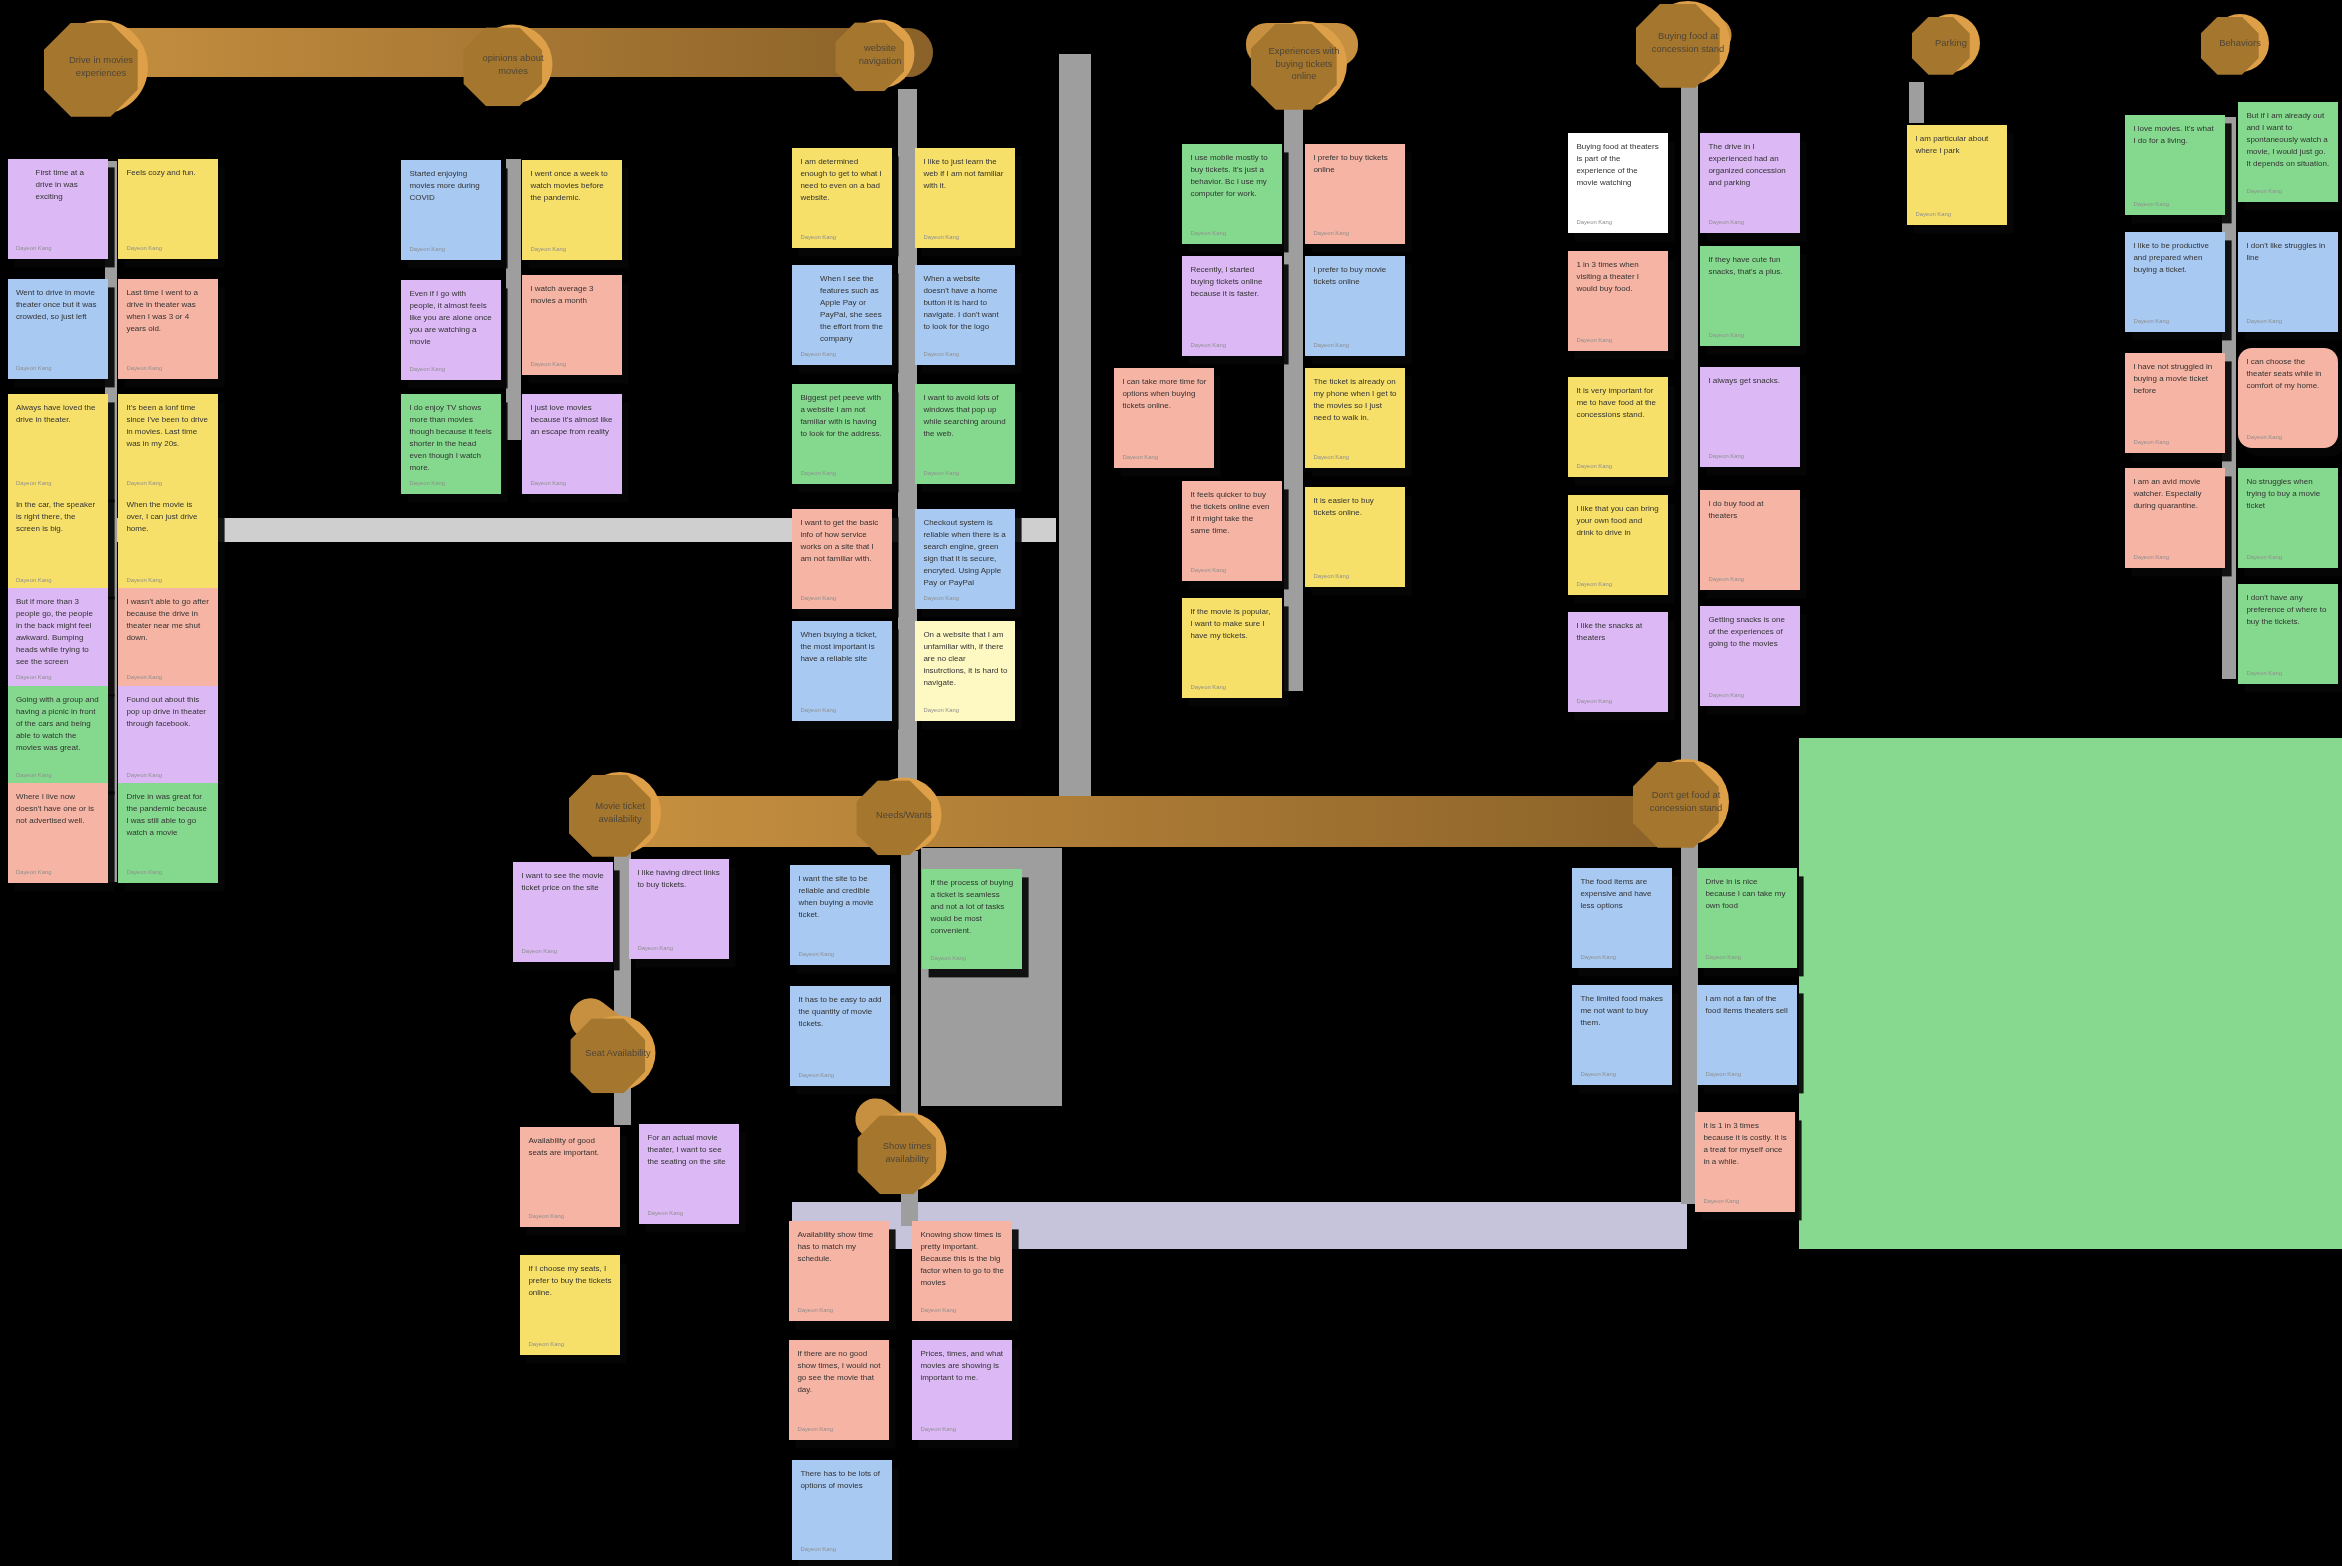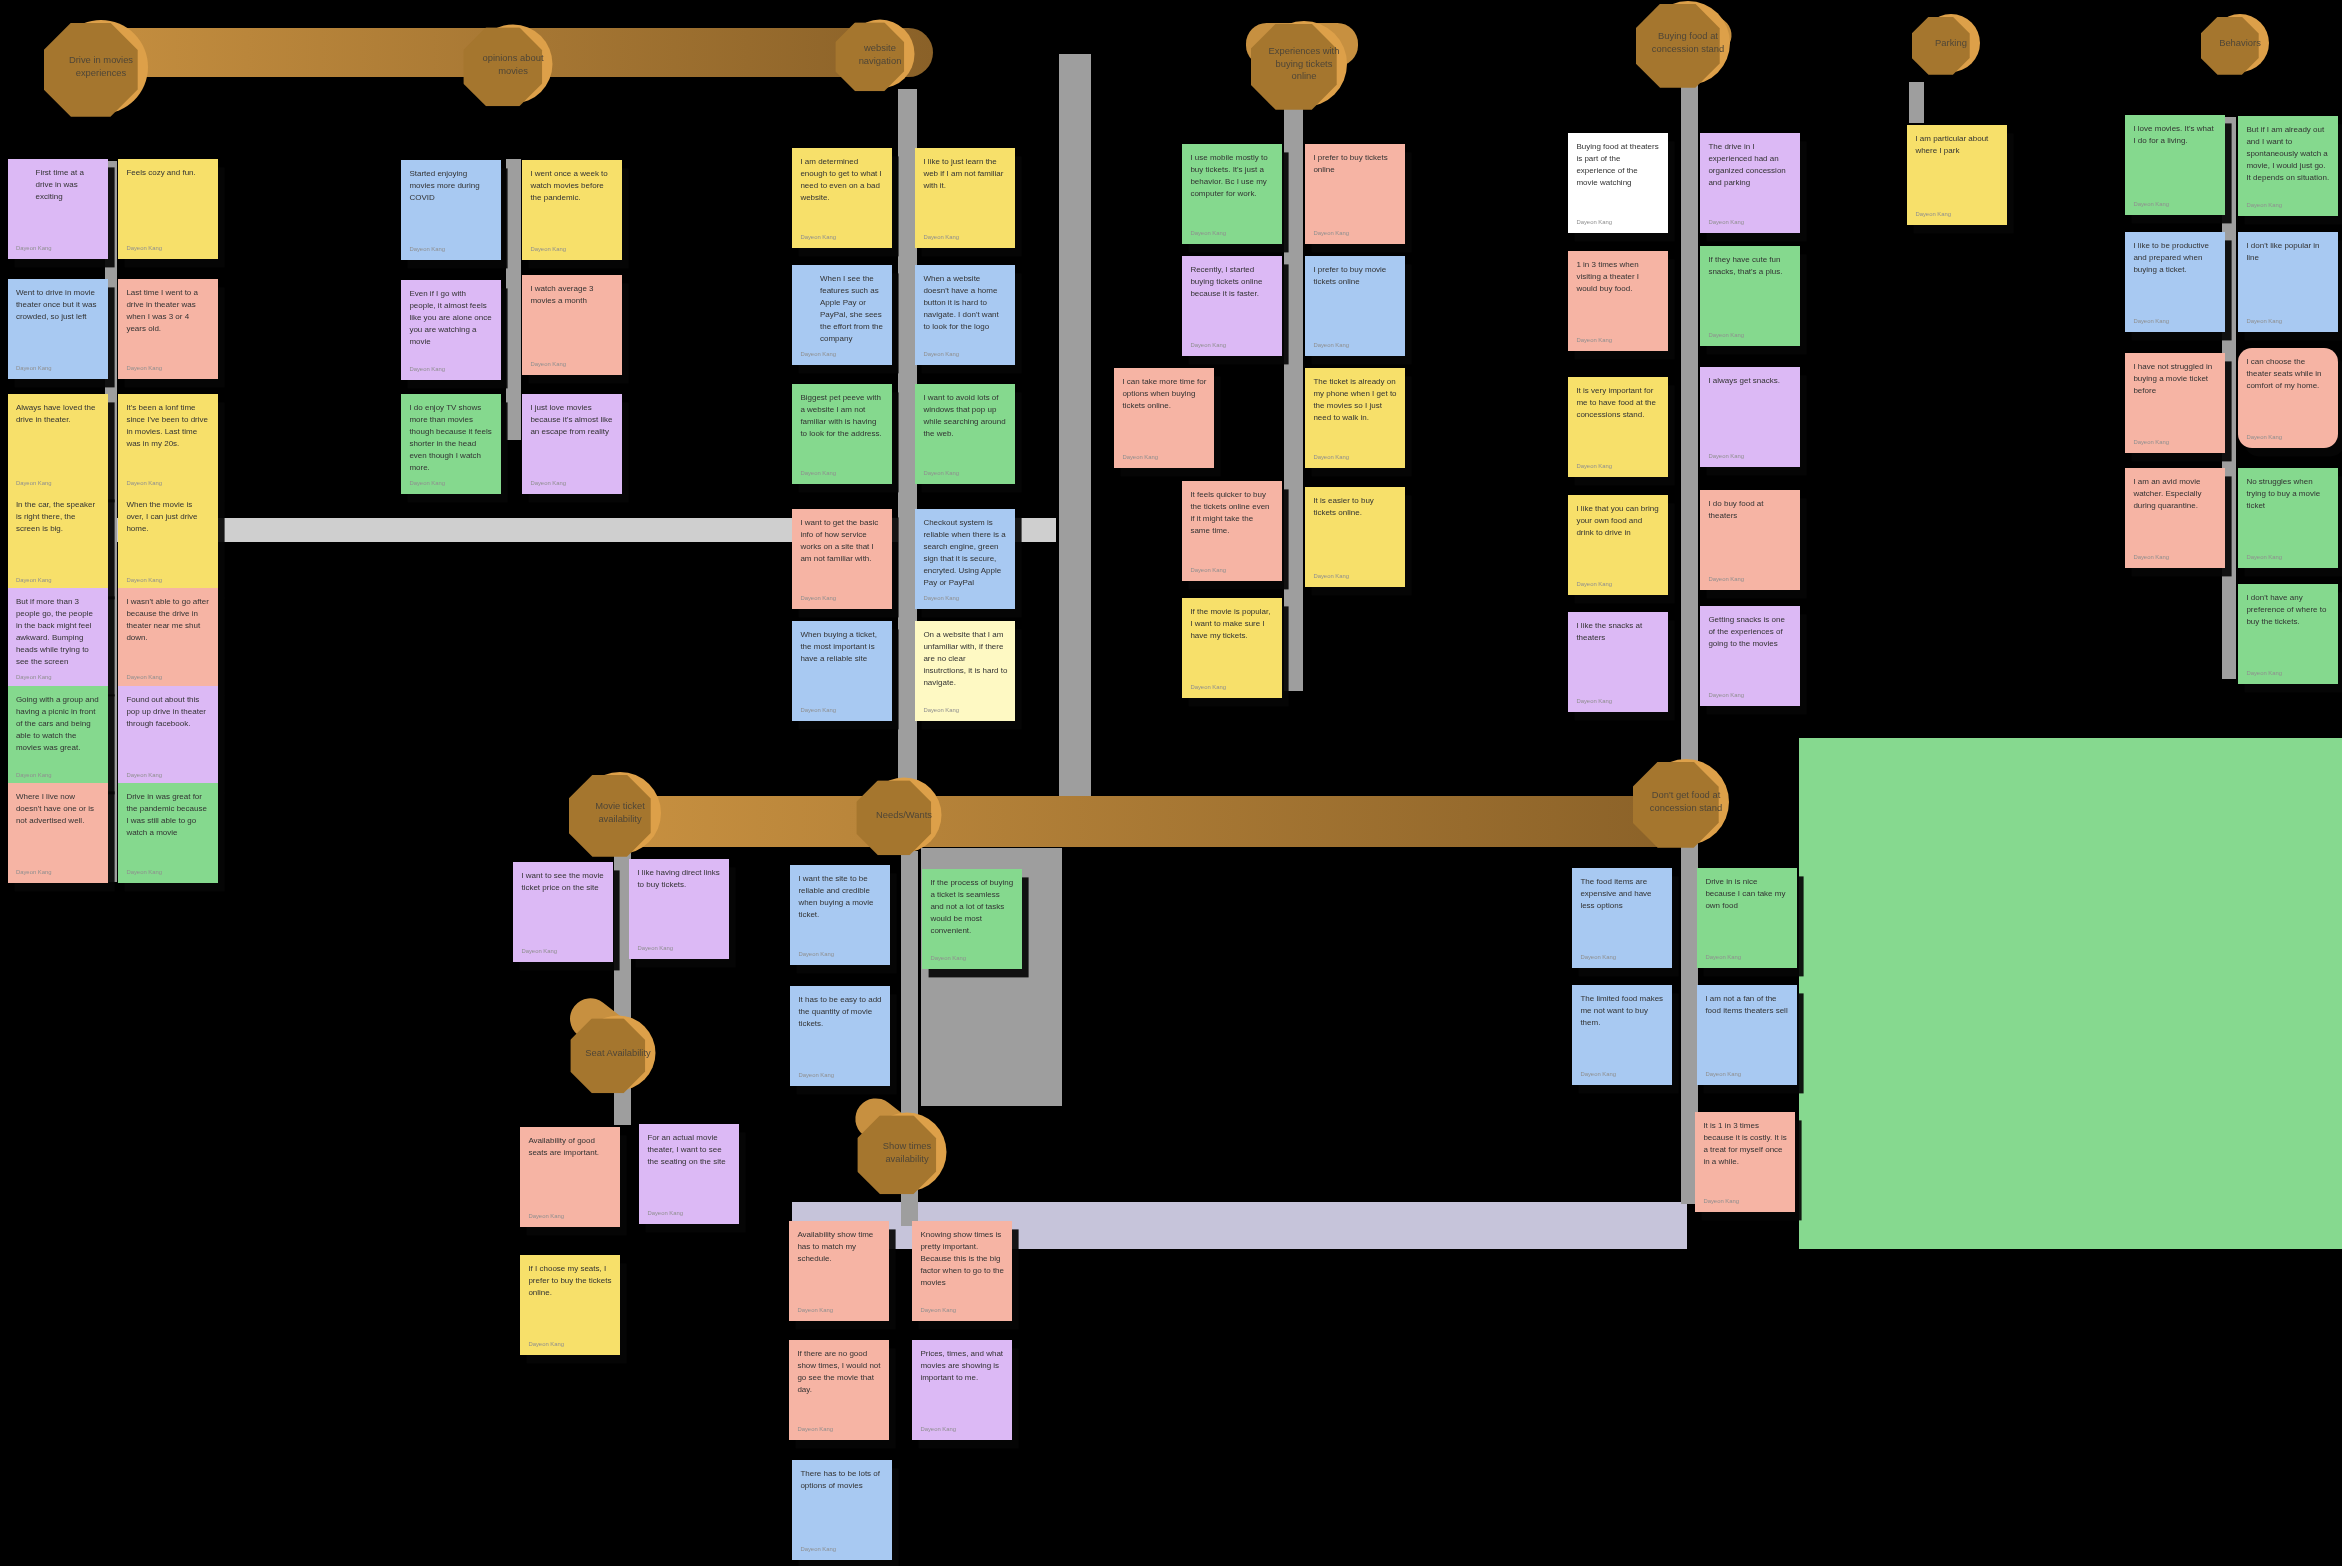--- a/index.html
+++ b/index.html
@@ -255,30 +255,30 @@
 
   <div class="note" style="left: 1907px; top: 125px; background: rgb(247, 224, 106);">
       <span class="txt">I am particular about where I park</span>
       <span class="author">Dayeon Kang</span>
     </div>
 
   <div class="note" style="left: 2125px; top: 115px; background: rgb(133, 217, 142);">
       <span class="txt">I love movies. It's what I do for a living.</span>
       <span class="author">Dayeon Kang</span>
     </div>
-  <div class="note" style="left: 2238px; top: 116px; background: rgb(133, 217, 142);">
+  <div class="note" style="left: 2238px; top: 102px; background: rgb(133, 217, 142);">
       <span class="txt">But if I am already out and I want to spontaneously watch a movie, I would just go. It depends on situation.</span>
       <span class="author">Dayeon Kang</span>
     </div>
   <div class="note" style="left: 2125px; top: 232px; background: rgb(168, 201, 242);">
       <span class="txt">I like to be productive and prepared when buying a ticket.</span>
       <span class="author">Dayeon Kang</span>
     </div>
   <div class="note" style="left: 2238px; top: 232px; background: rgb(168, 201, 242);">
-      <span class="txt">I don't like popular in line</span>
+      <span class="txt">I don't like struggles in line</span>
       <span class="author">Dayeon Kang</span>
     </div>
   <div class="note" style="left: 2125px; top: 353px; background: rgb(246, 180, 164);">
       <span class="txt">I have not struggled in buying a movie ticket before</span>
       <span class="author">Dayeon Kang</span>
     </div>
   <div class="note" style="left: 2238px; top: 348px; background: rgb(246, 180, 164); border-radius: 14px;">
       <span class="txt">I can choose the theater seats while in comfort of my home.</span>
       <span class="author">Dayeon Kang</span>
     </div>

